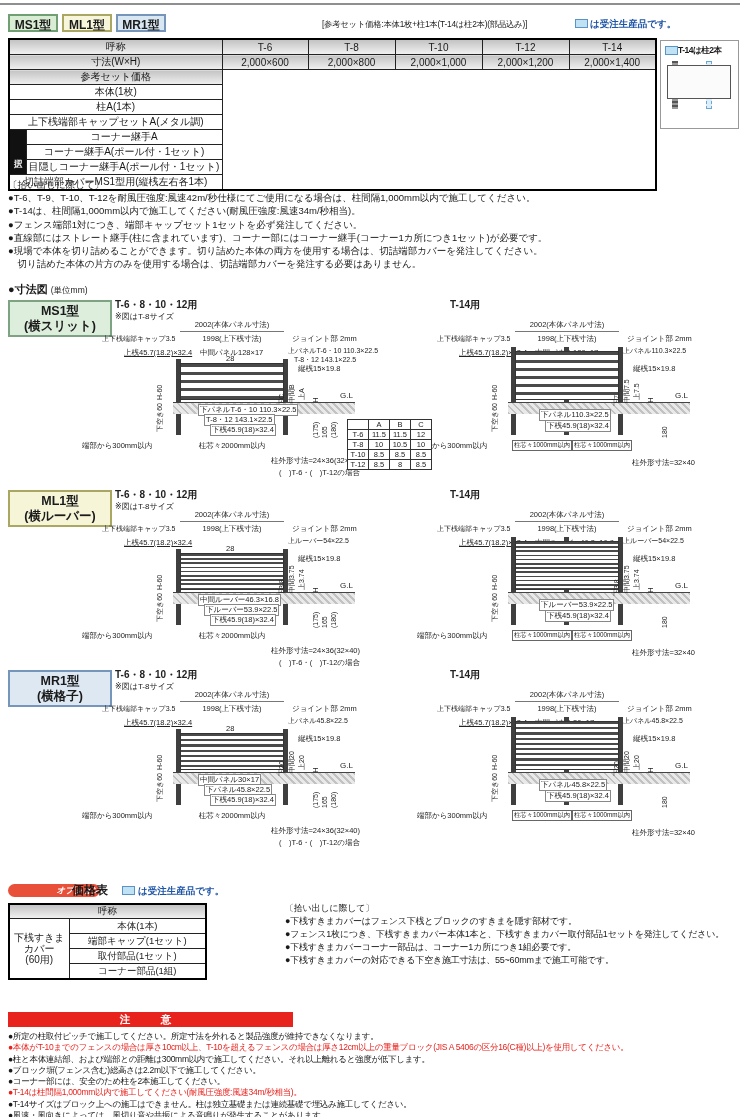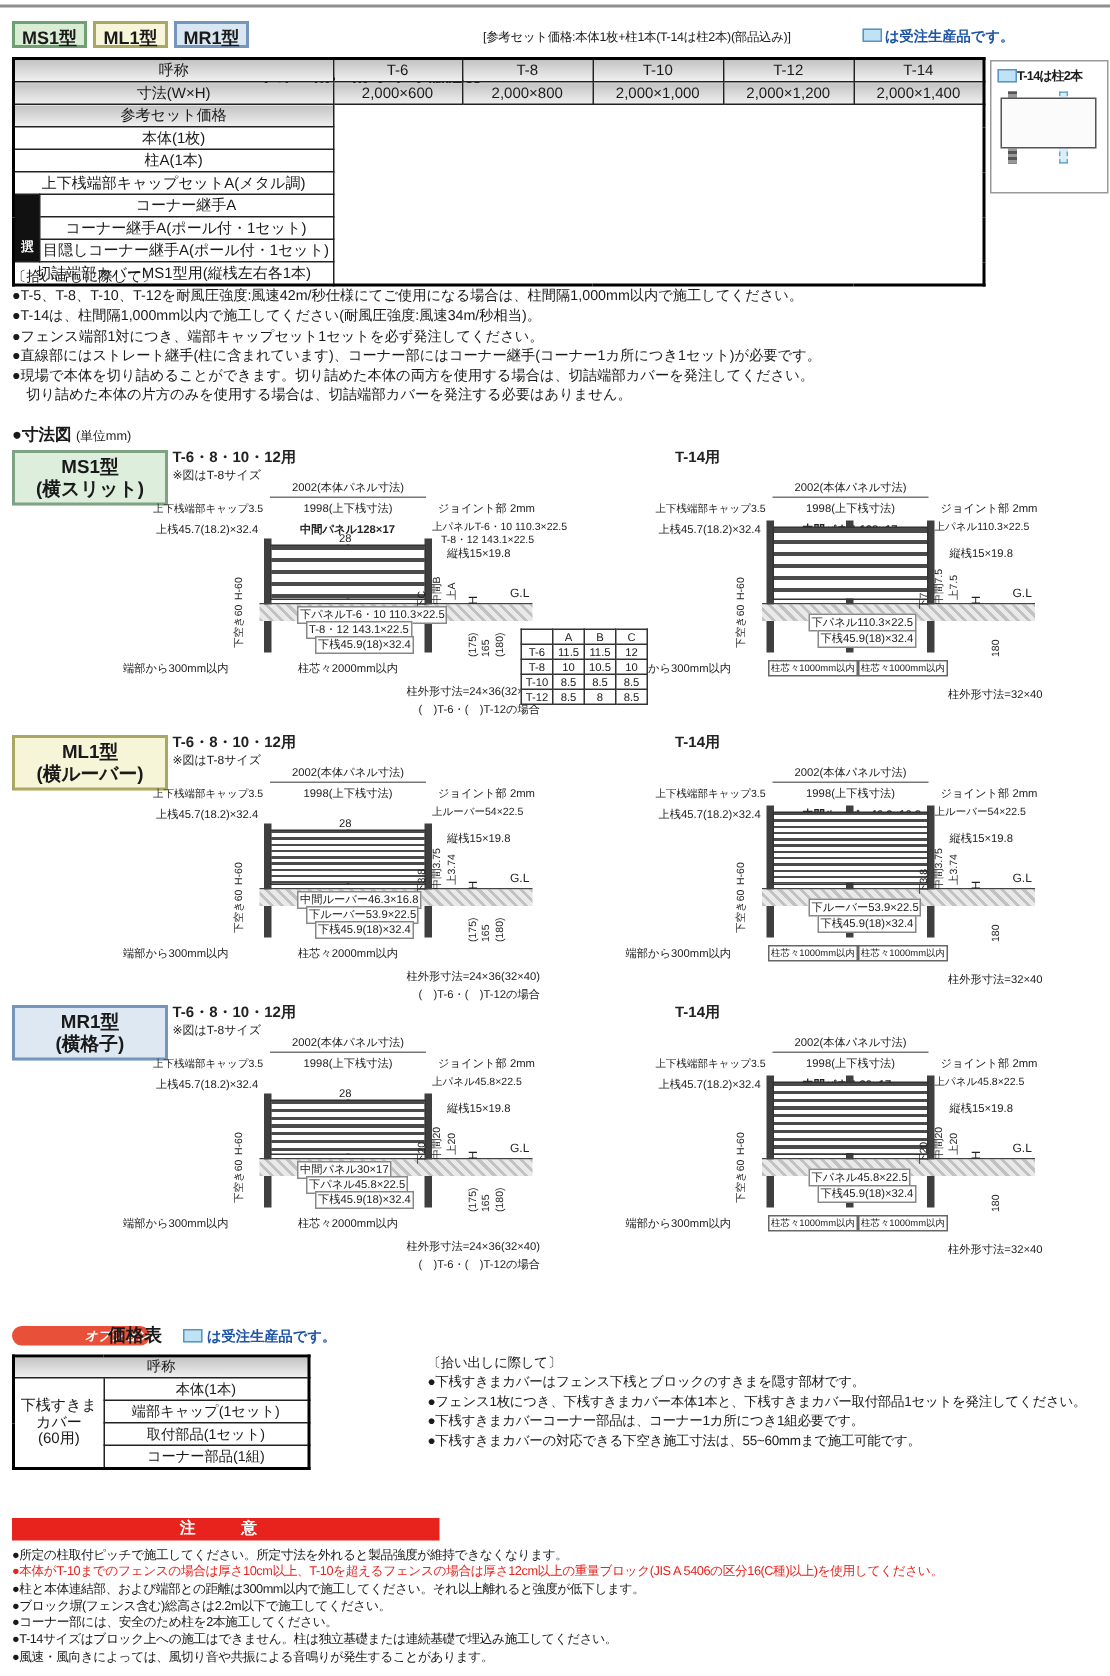--- a/index.html
+++ b/index.html
@@ -55,22 +55,22 @@
   
   .diag{position:absolute;width:300px;height:195px;font-size:7.5px;color:#222;}
   .diag span{position:absolute;white-space:nowrap;}
   .dg-title{left:35px;top:0;font-size:10px;font-weight:bold;}
   .dg-note{left:35px;top:13px;font-size:8px;}
   .dg-dimw{left:88px;top:22px;width:128px;text-align:center;}
   .dg-dimline{position:absolute;left:100px;top:33px;width:104px;height:0;border-top:1px solid #777;}
   .dg-dimrail{left:104px;top:36px;width:96px;text-align:center;}
   .dg-cap{left:22px;top:36px;font-size:7px;}
   .dg-joint{left:212px;top:36px;}
-  .dg-railtop{left:24px;top:50px;}
-  .dg-mid{left:120px;top:50px;font-weight:bold;}
+  .dg-railtop{left:44px;top:50px;text-decoration:underline;}
+  .dg-mid{left:120px;top:50px;}
   .dg-upper1{left:208px;top:48px;font-size:7px;}
   .dg-upper2{left:214px;top:57px;font-size:7px;}
   .dg-vrail{left:218px;top:66px;}
   .dg-28{left:146px;top:56px;}
   .panel{position:absolute;left:100px;top:65px;width:104px;height:37px;border:1.5px solid #333;box-sizing:border-box;}
   .t14 .panel{top:53px;height:49px;}
   .p-ms1{background:repeating-linear-gradient(180deg,#4a4a4a 0 3px,#fff 3px 8px);}
   .p-ml1{background:repeating-linear-gradient(180deg,#4a4a4a 0 1.6px,#fff 1.6px 4.2px);}
   .p-mr1{background:repeating-linear-gradient(180deg,#4a4a4a 0 2.2px,#fff 2.2px 5.2px);}
   .post{position:absolute;width:5px;top:61px;height:76px;background:#3f3f3f;}
@@ -193,21 +193,21 @@
 <div class="t14box">
   <div class="bluebox bb"></div>
   <div class="lbl">T-14は柱2本</div>
   <div class="mpost1"></div>
   <div class="mpost2"></div>
   <div class="mpanel"></div>
 </div>
 
 <div class="notes" style="top:178px;">
   <div class="h">〔拾い出しに際して〕</div>
-  <div>●T-5、T-8、T-10、T-12を耐風圧強度:風速42m/秒仕様にてご使用になる場合は、柱間隔1,000mm以内で施工してください。</div>
+  <div>●T-6、T-9、T-10、T-12を耐風圧強度:風速42m/秒仕様にてご使用になる場合は、柱間隔1,000mm以内で施工してください。</div>
   <div>●T-14は、柱間隔1,000mm以内で施工してください(耐風圧強度:風速34m/秒相当)。</div>
   <div>●フェンス端部1対につき、端部キャップセット1セットを必ず発注してください。</div>
   <div>●直線部にはストレート継手(柱に含まれています)、コーナー部にはコーナー継手(コーナー1カ所につき1セット)が必要です。</div>
   <div>●現場で本体を切り詰めることができます。切り詰めた本体の両方を使用する場合は、切詰端部カバーを発注してください。</div>
   <div>　切り詰めた本体の片方のみを使用する場合は、切詰端部カバーを発注する必要はありません。</div>
 </div>
 
 <div class="dimhead"><span>●寸法図</span> <span class="dimunit">(単位mm)</span></div>
 
 <div class="secbox ms1"><span>MS1型</span><br><span>(横スリット)</span></div>
@@ -502,15 +502,16 @@
   <div>●下桟すきまカバーの対応できる下空き施工寸法は、55~60mmまで施工可能です。</div>
 </div>
 
 <div class="caution-bar">注　意</div>
 <div class="caution">
   <div>●所定の柱取付ピッチで施工してください。所定寸法を外れると製品強度が維持できなくなります。</div>
   <div class="red">●本体がT-10までのフェンスの場合は厚さ10cm以上、T-10を超えるフェンスの場合は厚さ12cm以上の重量ブロック(JIS A 5406の区分16(C種)以上)を使用してください。</div>
   <div>●柱と本体連結部、および端部との距離は300mm以内で施工してください。それ以上離れると強度が低下します。</div>
   <div>●ブロック塀(フェンス含む)総高さは2.2m以下で施工してください。</div>
   <div>●コーナー部には、安全のため柱を2本施工してください。</div>
+  <div class="red">●T-14は柱間隔1,000mm以内で施工してください(耐風圧強度:風速34m/秒相当)。</div>
   <div>●T-14サイズはブロック上への施工はできません。柱は独立基礎または連続基礎で埋込み施工してください。</div>
   <div>●風速・風向きによっては、風切り音や共振による音鳴りが発生することがあります。</div>
 </div>
 
 </body></html>

